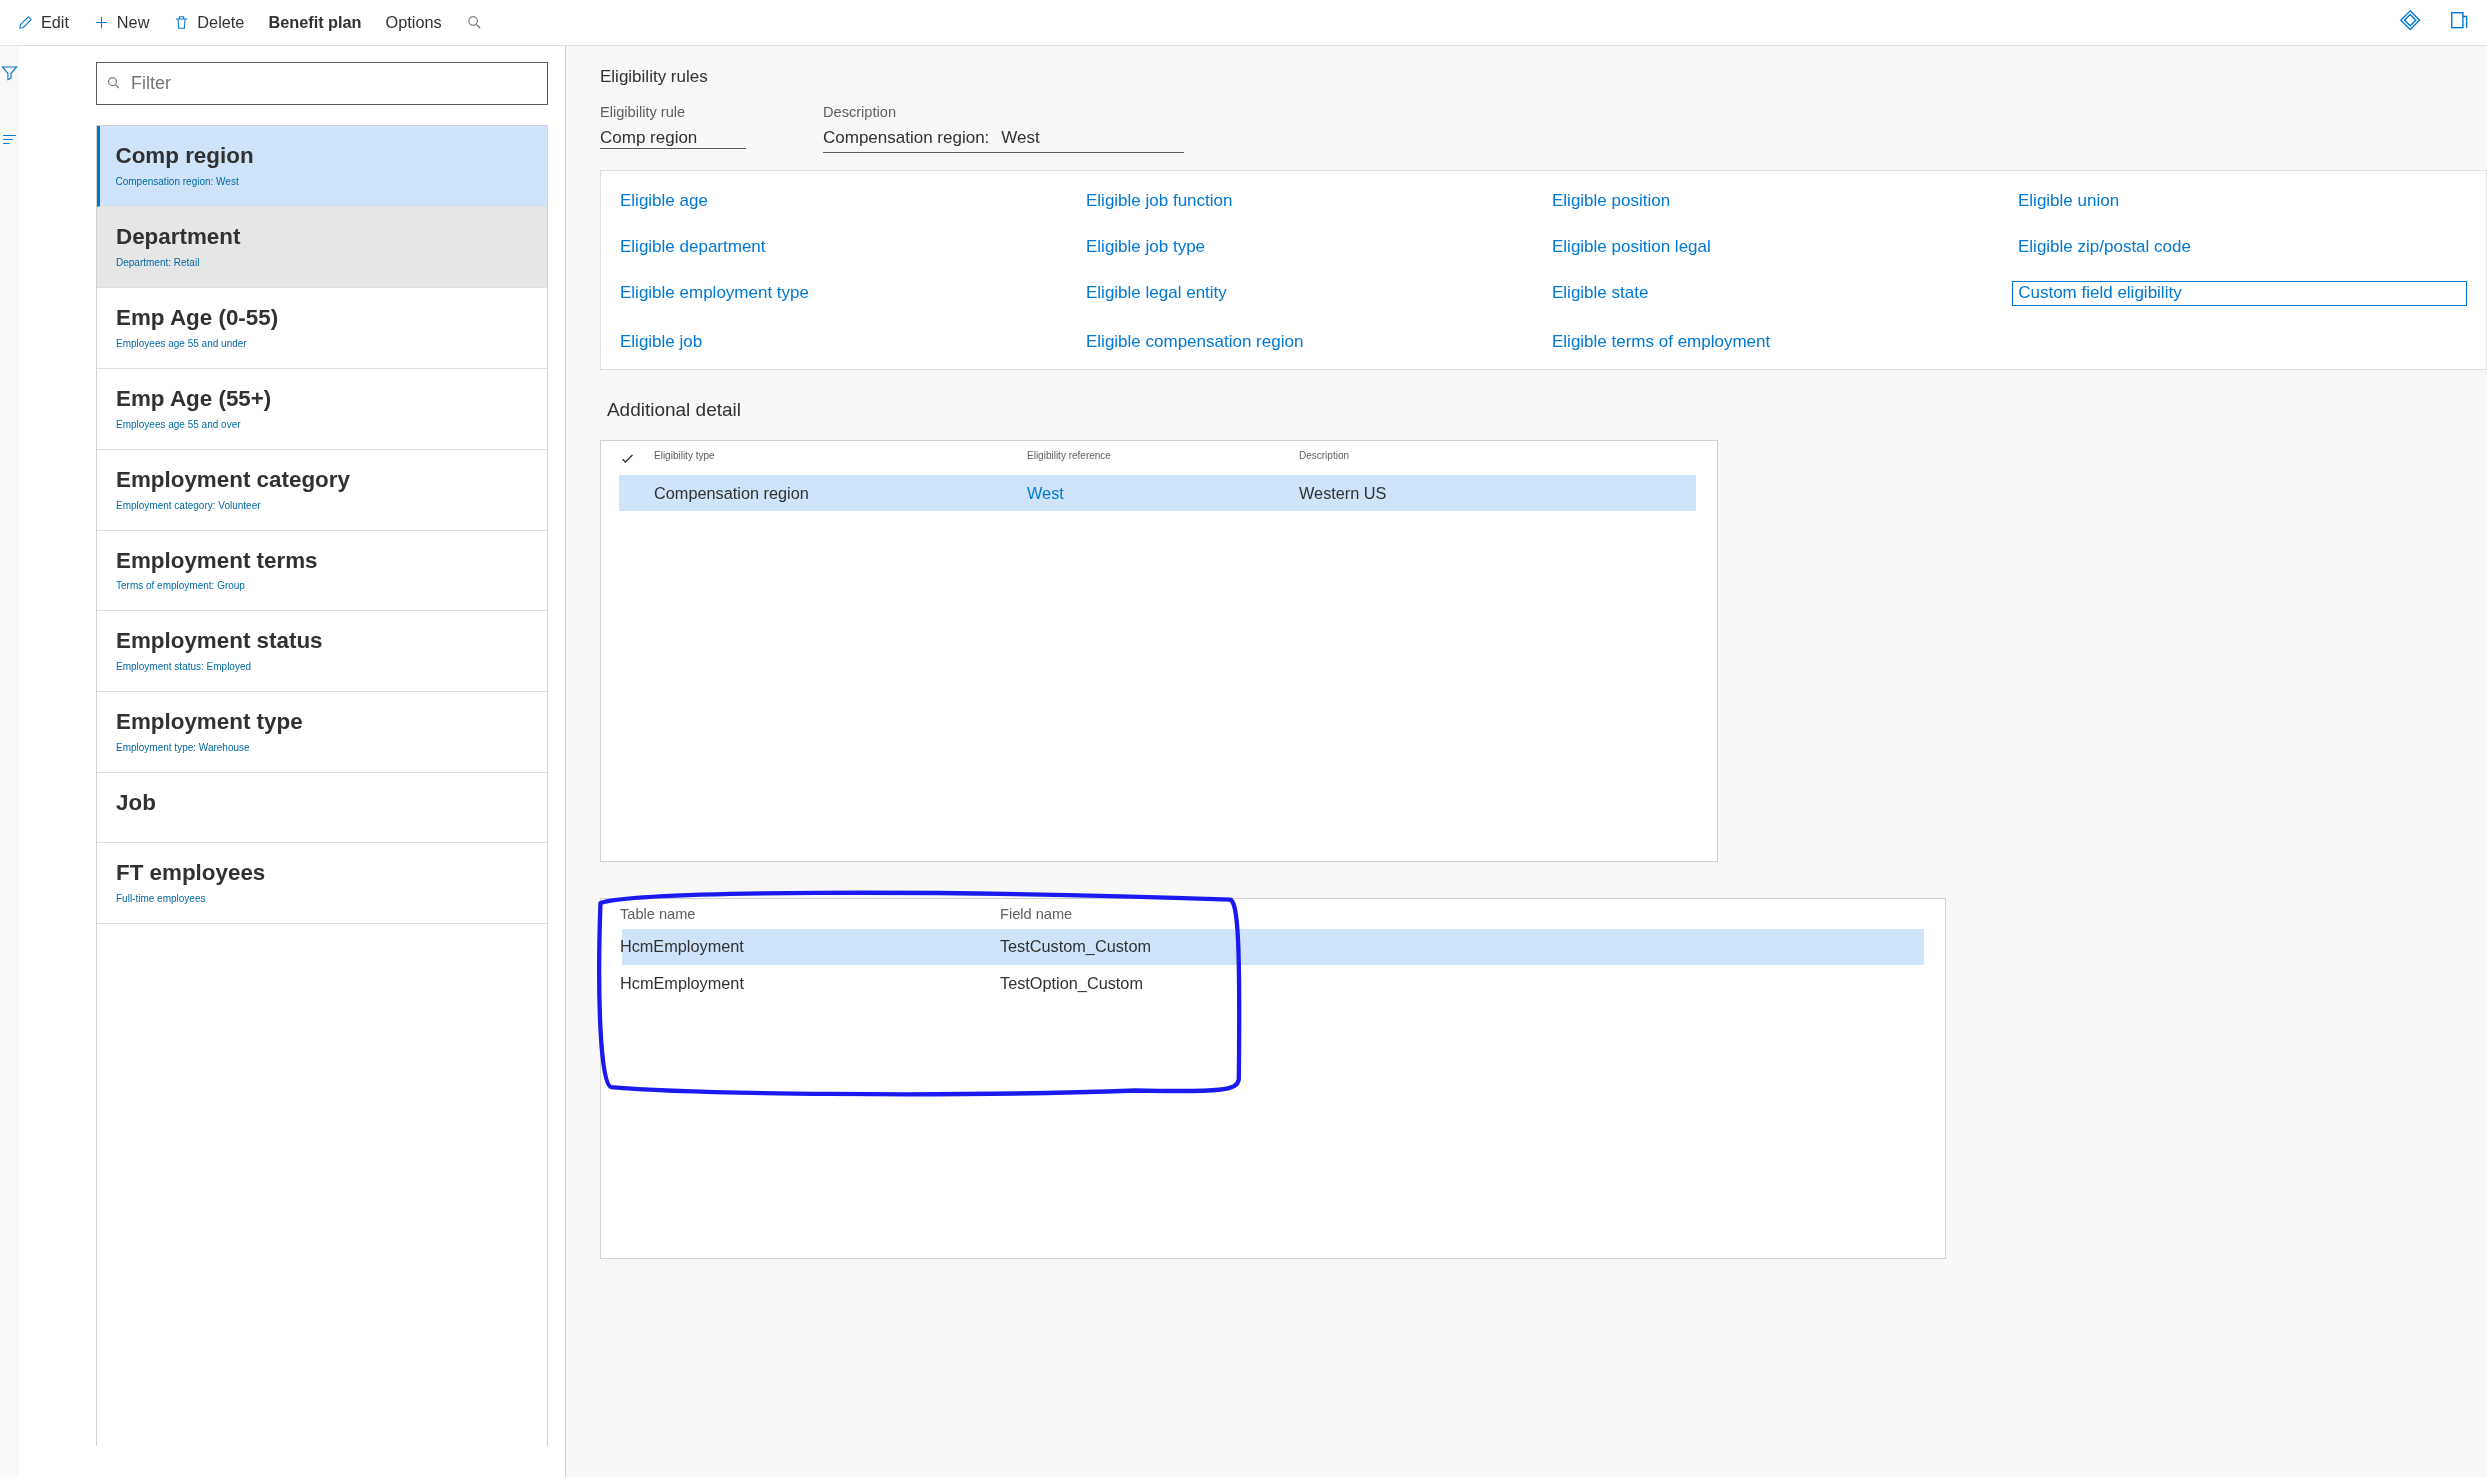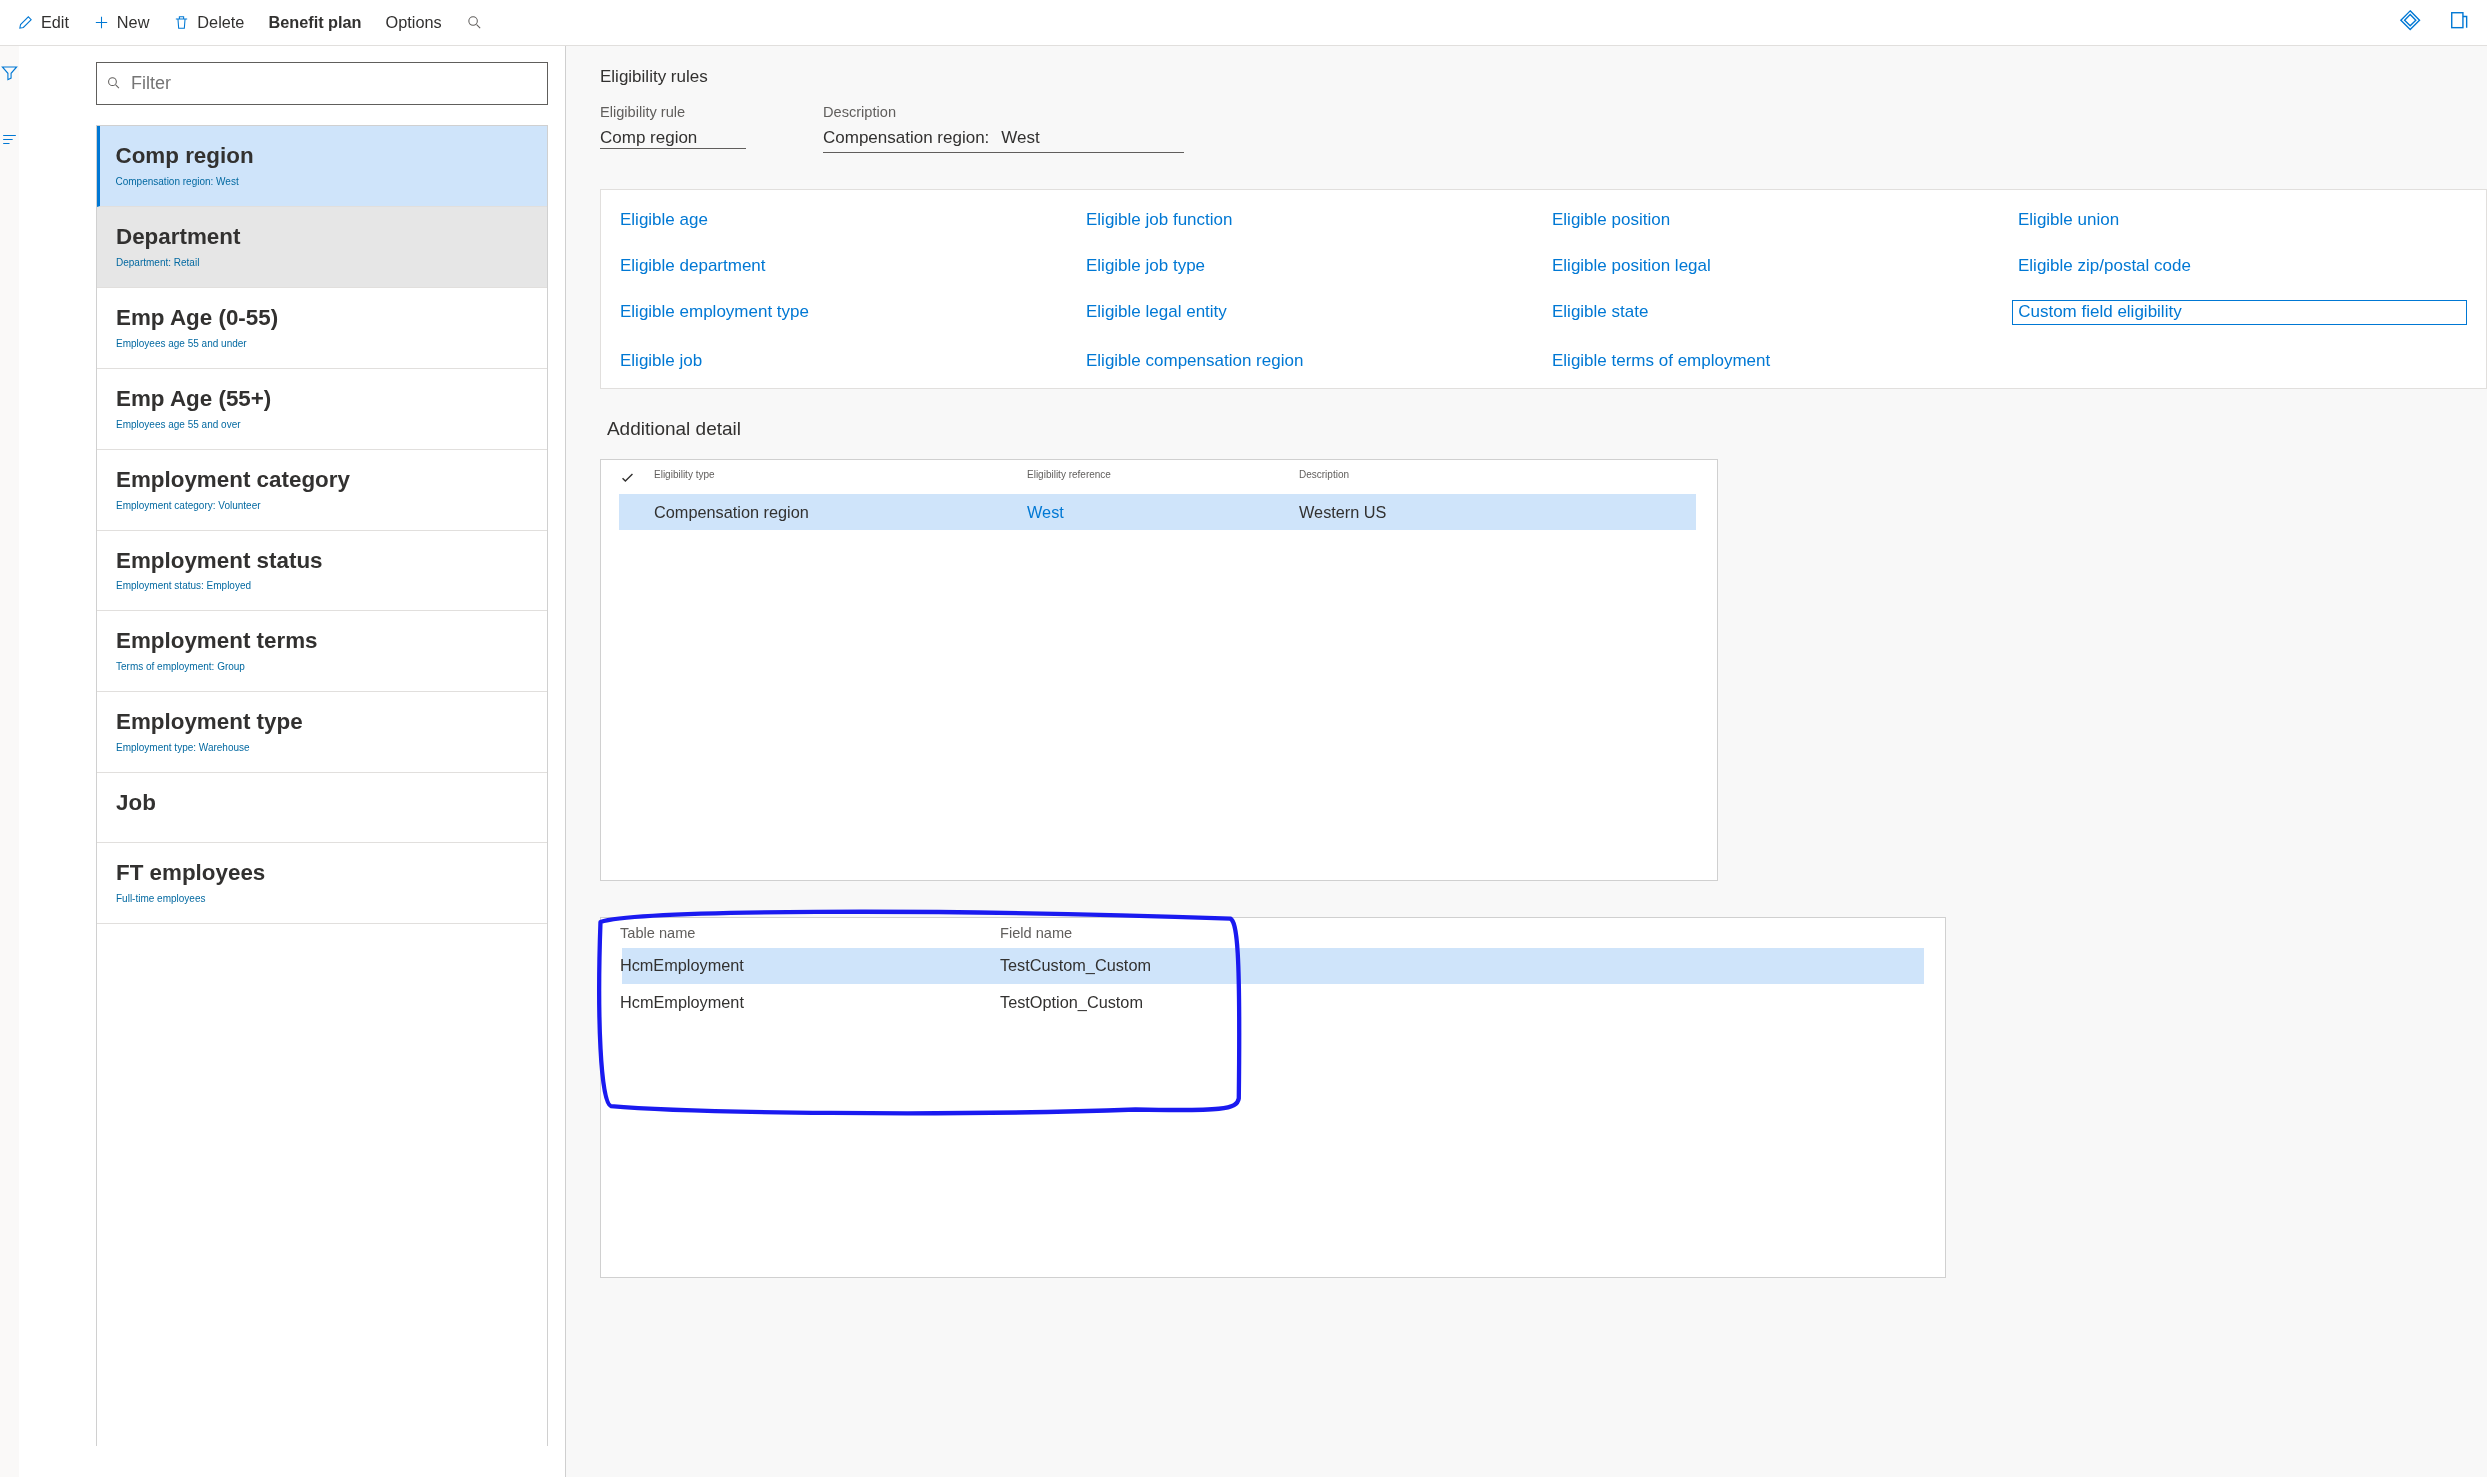--- a/index.html
+++ b/index.html
@@ -41,21 +41,21 @@
   .content { flex: 1; background: #f8f8f8; padding: 20.6px 0 0 34px; overflow: auto; }
   .content h2.section { font-size: 17px; font-weight: 400; color: #323130; margin-bottom: 17px; }
 
   .hdrfields { display: flex; gap: 77px; margin-bottom: 5.2px; }
   .hdrfields .lbl { font-size: 14.6px; color: #605e5c; margin-bottom: 8.6px; display: block; }
   .hdrfields .val { font-size: 17px; color: #323130; padding-bottom: 3.4px; }
   .hdrfields .underline { border-bottom: 0.9px solid #605e5c; display: inline-block; min-width: 146px; }
   .hdrfields .field2 .underline { min-width: 361px; }
   .hdrfields .field2 .descpair { display: inline-flex; gap: 12px; font-size: 17px; }
 
-  .tabsbox { background: #fff; border: 0.9px solid #e1dfdd; margin-top: 36px; padding: 20.6px 0 17px; }
+  .tabsbox { background: #fff; border: 0.9px solid #e1dfdd; margin-top: 17px; padding: 20.6px 0 17px; }
   .tabgrid { display: grid; grid-template-columns: repeat(4, 1fr); column-gap: 17px; row-gap: 26px; padding: 0 19px; }
   .tabgrid a { color: #0078d4; font-size: 17px; text-decoration: none; cursor: pointer; display: inline-block; }
   .tabgrid a.active { border: 0.9px solid #0078d4; padding: 1.7px 5.2px; margin-left: -6px; margin-top: -2.6px; }
 
   .addlabel { font-size: 19px; font-weight: 400; margin: 29px 0 19px 6.9px; }
 
   .detailtable { background: #fff; border: 0.9px solid #d0d0d0; width: 1118px; height: 422px; }
   .detailtable .thead { display: flex; padding: 8.6px 0; border-bottom: 0; }
   .detailtable .thead .chk { width: 53px; display: flex; justify-content: center; }
   .detailtable .thead .chk svg { width: 17px; height: 17px; stroke: #323130; fill: none; stroke-width: 2; }
@@ -175,26 +175,26 @@
       </div>
       <div class="item">
         <div class="title">Emp Age (55+)</div>
         <div class="sub">Employees age 55 and over</div>
       </div>
       <div class="item">
         <div class="title">Employment category</div>
         <div class="sub">Employment category:  Volunteer</div>
       </div>
       <div class="item">
+        <div class="title">Employment terms</div>
+        <div class="sub">Terms of employment: Group</div>
+      </div>
+      <div class="item">
         <div class="title">Employment status</div>
         <div class="sub">Employment status: Employed</div>
-      </div>
-      <div class="item">
-        <div class="title">Employment terms</div>
-        <div class="sub">Terms of employment: Group</div>
       </div>
       <div class="item">
         <div class="title">Employment type</div>
         <div class="sub">Employment type: Warehouse</div>
       </div>
       <div class="item">
         <div class="title">Job</div>
         <div class="sub"></div>
       </div>
       <div class="item">

